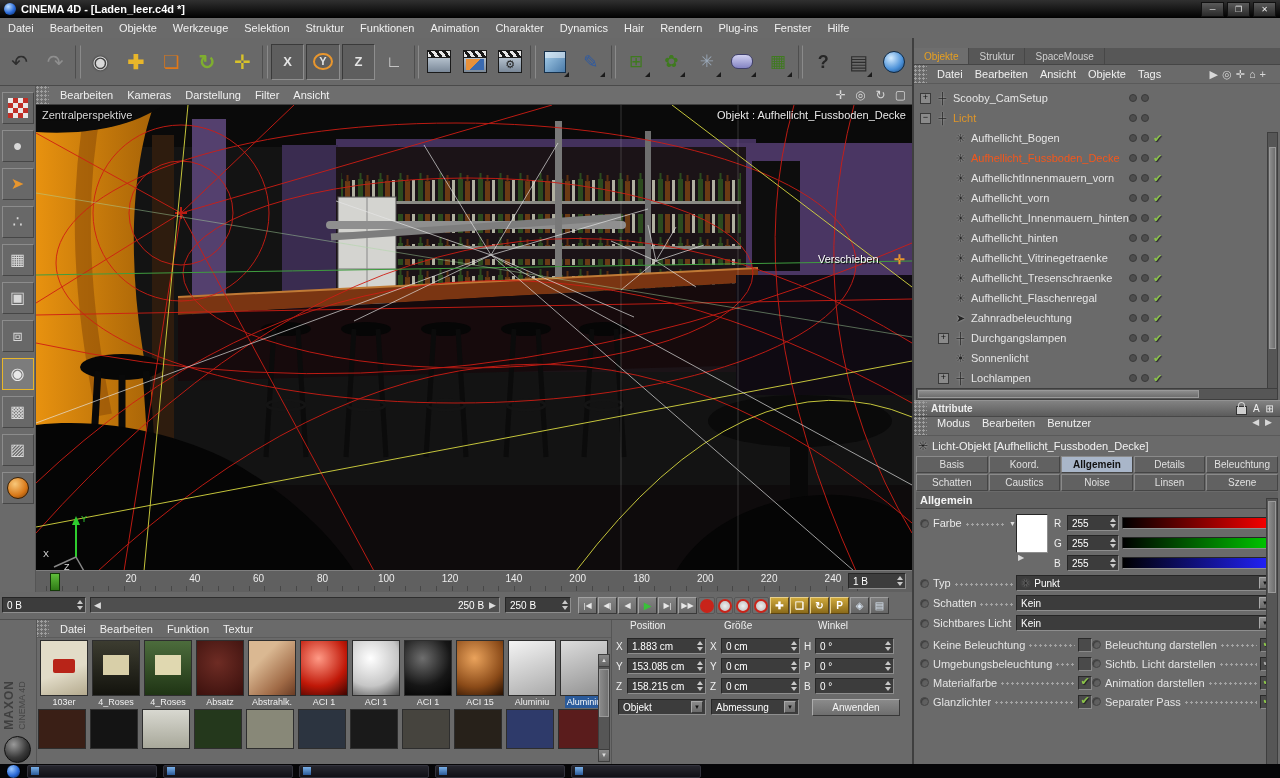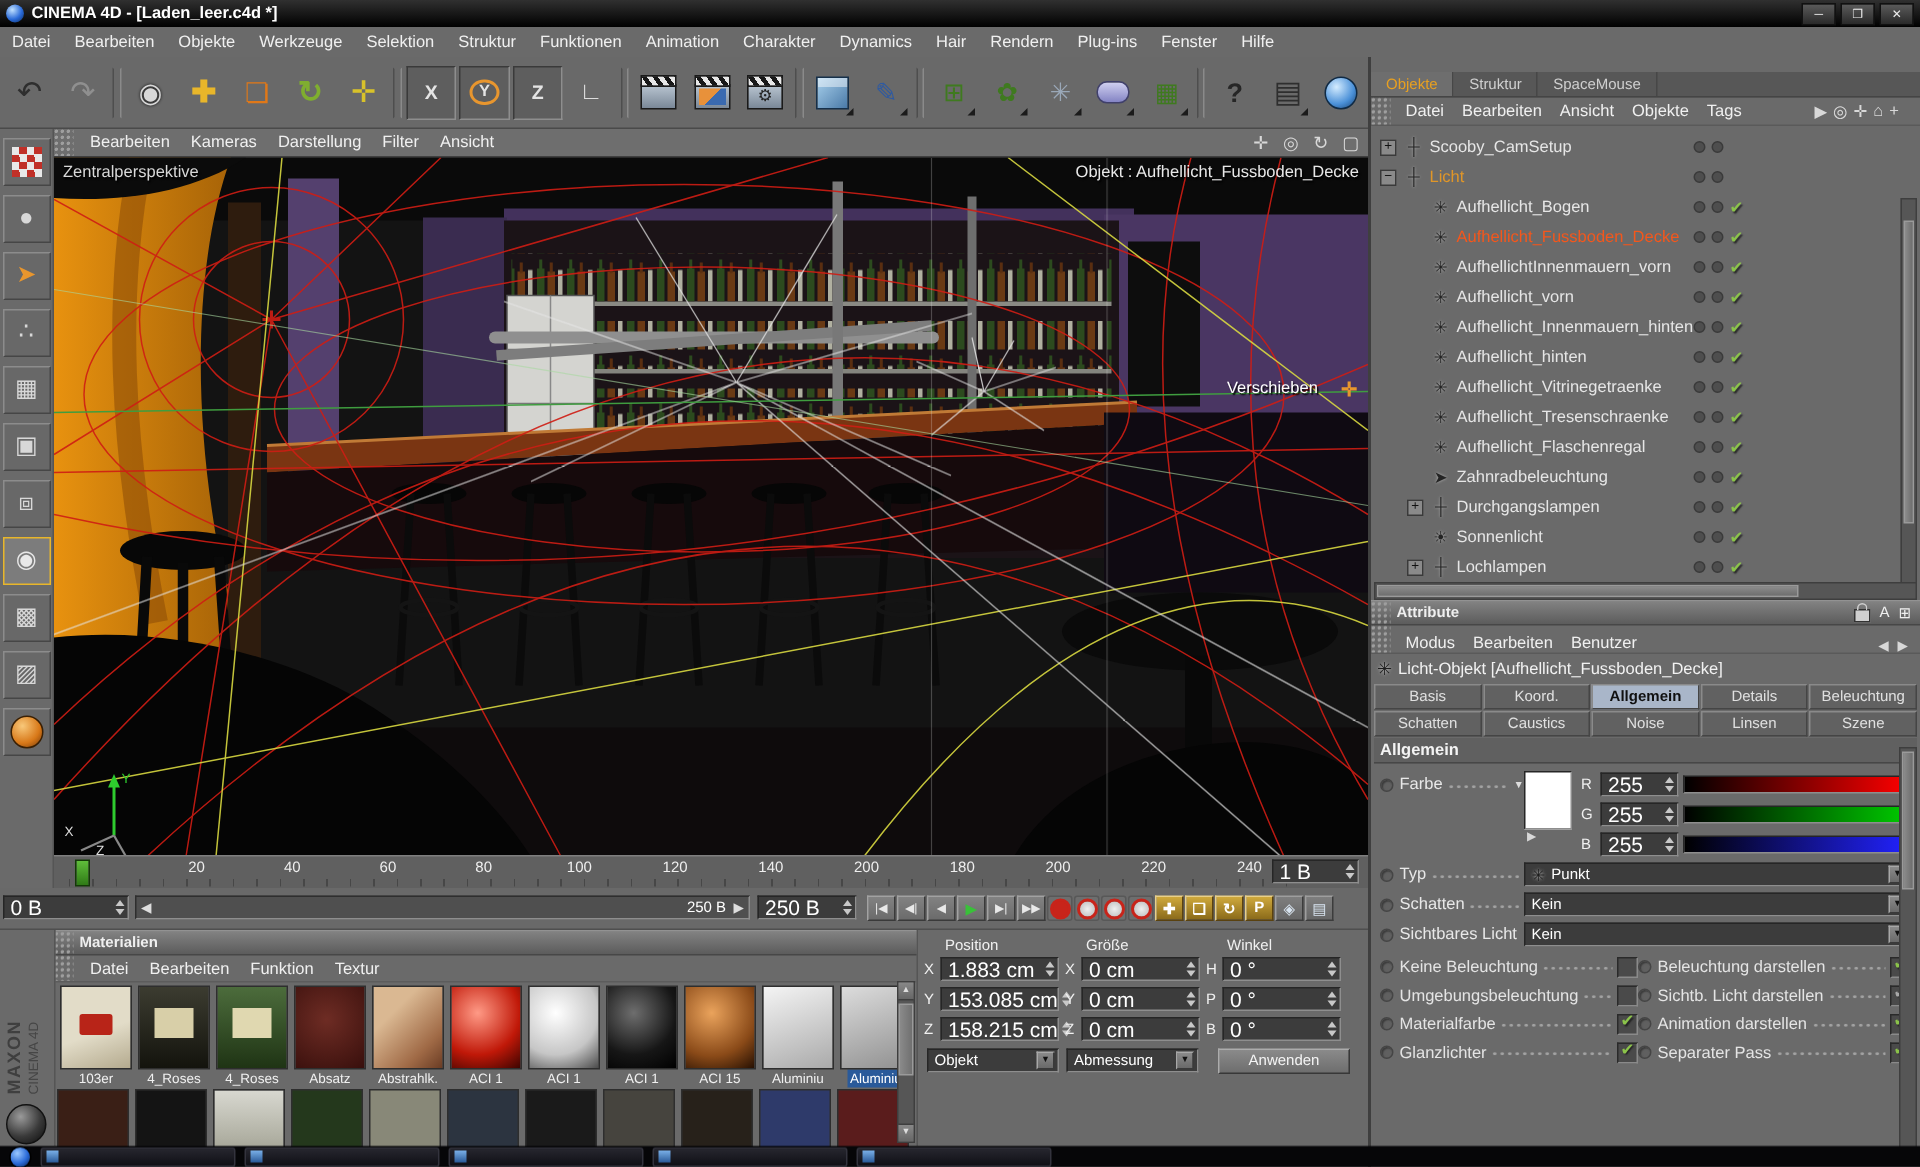--- a/index.html
+++ b/index.html
@@ -104,21 +104,21 @@
   .rec .g{width:10px;height:10px;border-radius:50%;border:2px solid #c8241a;background:radial-gradient(#efefef,#b8b8b8)}
   .rec.fill .g{background:#c8241a}
   .gold{width:19px;height:17px;background:linear-gradient(#cfa93c,#8a6a1a);border:1px solid;
     border-color:#e8d08a #5a4210 #5a4210 #e8d08a;color:#fff;font-size:10px;font-weight:bold;
     display:flex;align-items:center;justify-content:center;box-sizing:border-box}
   .mini{width:19px;height:17px;background:linear-gradient(#7e7e7e,#666);border:1px solid;
     border-color:#9e9e9e #3c3c3c #3c3c3c #9e9e9e;color:#d8e4f0;font-size:10px;
     display:flex;align-items:center;justify-content:center;box-sizing:border-box}
   
   .field{display:flex;align-items:center;background:#3c3c3c;border:1px solid;
-    border-color:#262626 #8e8e8e #8e8e8e #262626;color:#fff;font-size:14px;
+    border-color:#262626 #8e8e8e #8e8e8e #262626;color:#fff;font-size:10px;
     padding:0 2px 0 4px;height:16px;box-sizing:border-box}
   .fval{white-space:nowrap}
   .spin{display:flex;flex-direction:column;margin-left:auto;gap:2px;padding-left:3px}
   .spin i{width:0;height:0;border-left:3px solid transparent;border-right:3px solid transparent;display:block}
   .spin .up{border-bottom:4px solid #c8c8c8}
   .spin .dn{border-top:4px solid #c8c8c8}
   .dropdown{display:flex;align-items:center;background:#3c3c3c;border:1px solid;
     border-color:#262626 #8e8e8e #8e8e8e #262626;color:#fff;font-size:10px;height:16px;
     padding:0 2px 0 4px;box-sizing:border-box}
   .dda{margin-left:auto;width:12px;height:12px;background:linear-gradient(#8a8a8a,#6a6a6a);
@@ -156,21 +156,21 @@
   .matrow2{display:flex;padding-left:2px;margin-top:1px}
   .matrow2 i{width:48px;height:40px;margin-right:4px;border:1px solid #2e2e2e;box-sizing:border-box;display:block}
   .matscroll{position:absolute;right:1px;top:34px;bottom:2px;width:12px;background:#565656;
     border:1px solid #3e3e3e;box-sizing:border-box;display:flex;flex-direction:column}
   .matscroll .sb{height:11px;background:linear-gradient(#888,#666);border-bottom:1px solid #3e3e3e;
     font-size:6px;color:#ddd;text-align:center;line-height:10px}
   .matscroll .sthumb{flex:0 0 46px;background:linear-gradient(90deg,#8a8a8a,#707070);border:1px solid #9a9a9a;margin-top:2px}
   .matscroll .sb.dn{margin-top:auto;border-top:1px solid #3e3e3e;border-bottom:none}
   
   .coords{left:612px;top:620px;width:300px;height:144px;background:#6a6a6a;box-sizing:border-box}
-  .chdr{display:flex;align-items:flex-end;height:16px;font-size:10px;color:#f0f0f0;padding-left:4px}
+  .chdr{display:flex;align-items:flex-start;height:16px;font-size:10px;color:#f0f0f0;padding-left:4px}
   .chdr span{width:94px;padding-left:14px;box-sizing:border-box}
   .crow{display:flex;align-items:center;height:20px;padding-left:4px}
   .cgroup{width:94px;display:flex;align-items:center;box-sizing:border-box;padding-right:4px}
   .cletter{width:11px;font-size:10px;color:#f0f0f0}
   .cgroup .field{flex:1;min-width:0}
   .cbtnrow{display:flex;gap:5px;padding:3px 4px 0 6px}
   .cbtnrow .dropdown{width:88px}
   .cbtnrow .btn{width:88px;margin-left:8px}
   
   .taskbar{left:0;top:764px;width:1280px;height:14px;background:#060608;display:flex;align-items:center}
@@ -213,21 +213,21 @@
   .vis-dots i{width:6px;height:6px;border-radius:50%;background:#4e4e4e;border:1px solid #3a3a3a;display:block}
   .obj-check{position:absolute;left:239px;font-size:11px;color:#8bc34a;text-shadow:1px 1px 1px #2a2a2a}
   .vscroll{position:absolute;right:2px;top:48px;width:11px;height:296px;background:#565656;
     border:1px solid #3e3e3e;box-sizing:border-box}
   .vscroll i{display:block;margin:14px 1px 0;height:200px;background:linear-gradient(90deg,#8c8c8c,#6e6e6e);border:1px solid #9a9a9a}
   .hscroll{height:12px;background:#565656;border:1px solid #3e3e3e;box-sizing:border-box;margin:0 2px}
   .hscroll i{display:block;width:78%;height:8px;margin:1px;background:linear-gradient(#8c8c8c,#6e6e6e);border:1px solid #9a9a9a;box-sizing:border-box}
   .padlock{width:9px;height:7px;background:#cfcfcf;border:1px solid #333;position:relative;display:inline-block;margin-top:4px}
   .padlock::before{content:"";position:absolute;left:1px;top:-5px;width:5px;height:4px;
     border:1.5px solid #cfcfcf;border-bottom:none;border-radius:4px 4px 0 0}
-  .attrmenu{height:18px;display:flex;align-items:flex-end;font-size:11px;border-bottom:1px solid #5a5a5a}
+  .attrmenu{height:18px;display:flex;align-items:flex-start;font-size:11px;border-bottom:1px solid #5a5a5a}
   .attrmenu .mi{padding:0 6px}
   .objtitle{height:20px;display:flex;align-items:center;font-size:11px;color:#f2f2f2;padding-left:4px;gap:4px}
   .objtitle .licon{font-size:12px;color:#1e1e1e;text-shadow:0 0 2px #cacaca}
   .atabs{display:flex;padding:0 2px;gap:1px;height:17px;box-sizing:border-box}
   .atab{flex:1;font-size:10px;color:#e0e0e0;background:#616161;border:1px solid;
     border-color:#8a8a8a #454545 #454545 #8a8a8a;display:flex;align-items:center;justify-content:center;box-sizing:border-box}
   .atab.active{background:#a9b6c9;color:#101010;font-weight:bold}
   .asection{height:16px;margin:1px 2px 0;background:#606060;border-bottom:1px solid #474747;
     display:flex;align-items:center;font-size:11px;font-weight:bold;color:#f4f4f4;padding-left:4px}
   .attrbody{padding:4px 6px 0 6px;font-size:11px}
@@ -769,24 +769,20 @@
       </span>
 
       <span class=" mini">
         <span class="g">▤</span>
       </span>
 
   </span>
 </div>
 
 <div class="abs materials" style="position:absolute">
-  <div class="strip">
-    <span class="grip"></span>
-    <span>Materialien</span>
-  </div>
   <div class="matmenu">
     <span class="grip"></span>
 
       <span class="mi">Datei</span>
 
       <span class="mi">Bearbeiten</span>
 
       <span class="mi">Funktion</span>
 
       <span class="mi">Textur</span>

